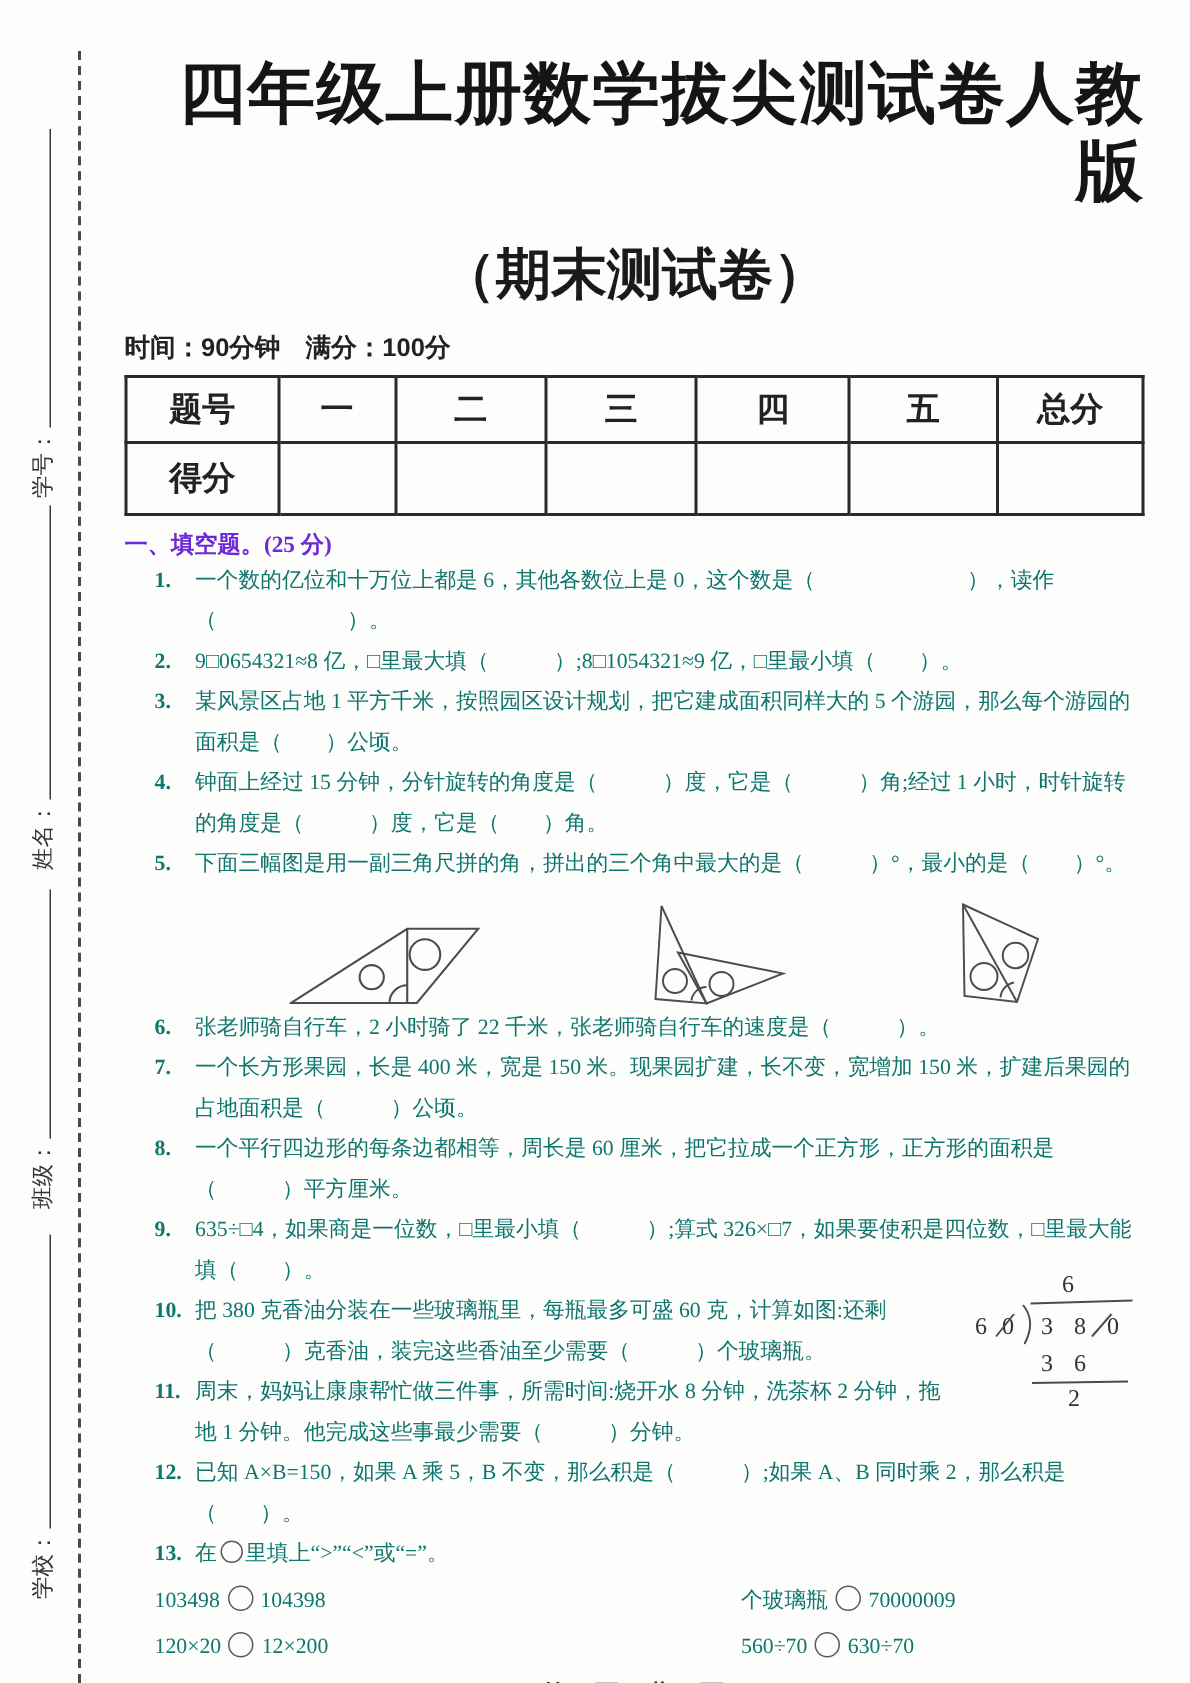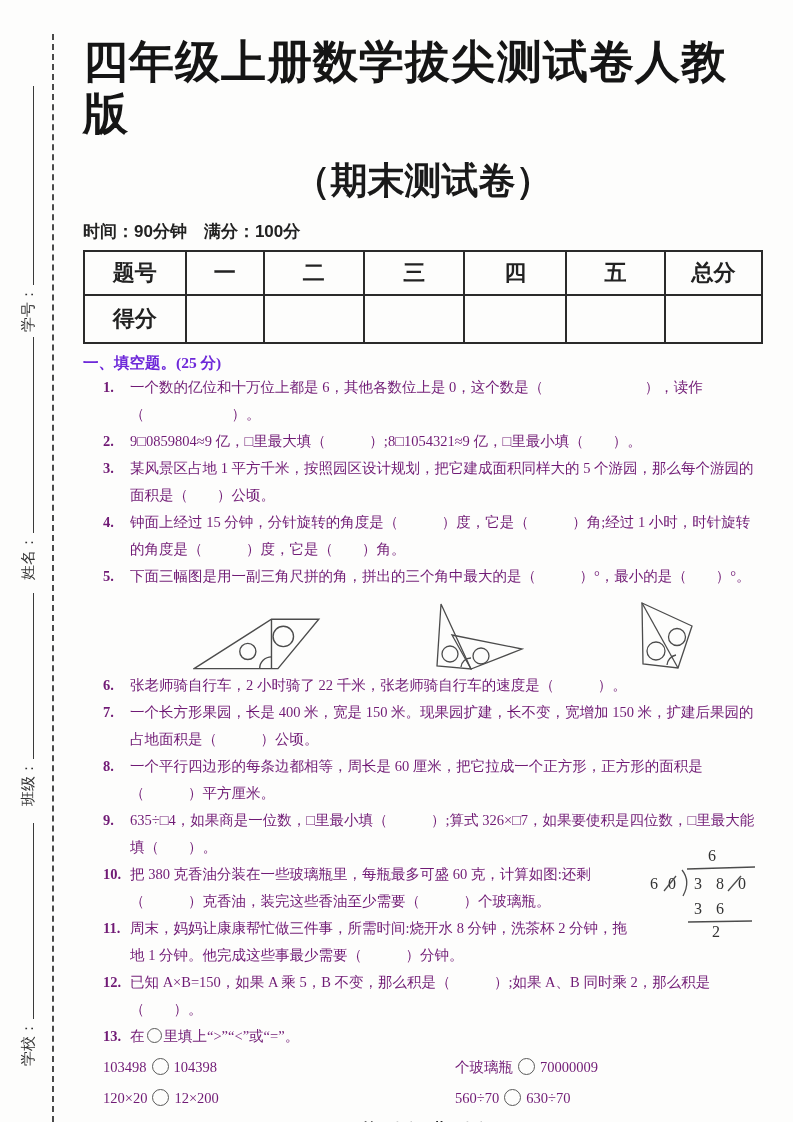--- a/index.html
+++ b/index.html
@@ -19,46 +19,46 @@
   .side-item {
     position:absolute; left:16px; height:22px;
     transform-origin:0 0; transform:rotate(-90deg);
     display:flex; align-items:flex-end;
     font-size:15px; color:#333; white-space:nowrap;
   }
   .side-line { flex:1; border-bottom:1.5px solid #3a3a3a; margin:0 2px 4px 2px; }
   
   .main { position:absolute; left:83px; right:30px; top:0; }
   .title {
-    margin-top:36px; text-align:left;
+    margin-top:36px; text-align:right;
     font-family:"Liberation Sans","DejaVu Sans",sans-serif;
     font-weight:900; font-size:45px; letter-spacing:1px; color:#151515;
     line-height:1.15;
   }
   .subtitle {
     margin-top:22px; text-align:center;
-    font-family:Liberation Mono, monospace;
+    font-family:Liberation Sans, sans-serif;
     font-weight:700; font-size:37px; color:#1a1a1a; line-height:1.15;
   }
   .info {
     margin-top:16px; margin-bottom:7px; text-align:left;
     font-family:"Liberation Sans","DejaVu Sans",sans-serif;
     font-weight:700; font-size:17px; color:#222;
   }
   
   table.score { width:100%; border-collapse:collapse; table-layout:fixed; }
   table.score td {
     border:2px solid #2a2a2a; text-align:center;
     font-size:22px; font-weight:600; color:#222;
     height:44px;
   }
   table.score tr:last-child td { height:48px; }
   
   .section-title { margin-top:9px; font-size:15.5px; font-weight:700; color:#6d28d9; }
-  .qs { font-size:14.5px; line-height:27px; color:#701a75; }
+  .qs { font-size:14.5px; line-height:27px; color:#0f766e; }
   .q  { padding-left:47px; text-indent:-27px; }
   .qnum { display:inline-block; width:27px; text-indent:0; font-weight:700; }
   
   .figs {
     height:80px; margin:2px 0 0 0;
     padding-left:110px; padding-right:64px;
     display:flex; justify-content:space-between; align-items:flex-end;
   }
   .figs svg { display:block; }
   .figs polygon, .figs line, .figs path { fill:none; stroke:#4c4c4c; stroke-width:1.3; }
@@ -68,21 +68,21 @@
   .division-fig text { fill:#333; font-size:16px; font-family:"Liberation Serif","DejaVu Serif",serif; }
   .division-fig line, .division-fig path { stroke:#4c4c4c; stroke-width:1.3; fill:none; }
   
   .cmp-circle {
     display:inline-block; width:17px; height:17px;
     border:1.4px solid #5a5a5a; border-radius:50%;
     vertical-align:-3px; margin:0 5px;
   }
   .cmp-circle.small { width:15px; height:15px; vertical-align:-2px; margin:0 2px; }
   .pairs { margin-top:2px; }
-  .pair-row { display:flex; line-height:31px; }
+  .pair-row { display:flex; line-height:31px;gap:39px; }
   .pair-cell { white-space:nowrap; }
   .pair-cell.left { width:352px; }
   
   .footer {
     margin-top:5px; text-align:center;
     font-size:15.5px; font-weight:600; color:#2a2a2a; letter-spacing:2px;
   }
 </style>
 </head>
 <body>
@@ -134,21 +134,21 @@
     </tr>
   </tbody>
     </table>
 
   <div class="section-title">一、填空题。(25 分)</div>
 
   <div class="qs">
 
     <div class="q"><b class="qnum">1.</b><span>一个数的亿位和十万位上都是 6，其他各数位上是 0，这个数是（　　　　　　　），读作（　　　　　　）。</span></div>
 
-    <div class="q"><b class="qnum">2.</b><span>9□0859804≈9 亿，□里最大填（　　　）;8□1054321≈9 亿，□里最小填（　　）。</span></div>
+    <div class="q"><b class="qnum">2.</b><span>9□0654321≈8 亿，□里最大填（　　　）;8□1054321≈9 亿，□里最小填（　　）。</span></div>
 
     <div class="q"><b class="qnum">3.</b><span>某风景区占地 1 平方千米，按照园区设计规划，把它建成面积同样大的 5 个游园，那么每个游园的面积是（　　）公顷。</span></div>
 
     <div class="q"><b class="qnum">4.</b><span>钟面上经过 15 分钟，分针旋转的角度是（　　　）度，它是（　　　）角;经过 1 小时，时针旋转的角度是（　　　）度，它是（　　）角。</span></div>
 
     <div class="q"><b class="qnum">5.</b><span>下面三幅图是用一副三角尺拼的角，拼出的三个角中最大的是（　　　）°，最小的是（　　）°。</span></div>
 
     <div class="figs">
       <svg width="129" height="54" viewBox="0 0 120 50">
         <polygon points="1,47 73,1 117,1 79,47"></polygon>

